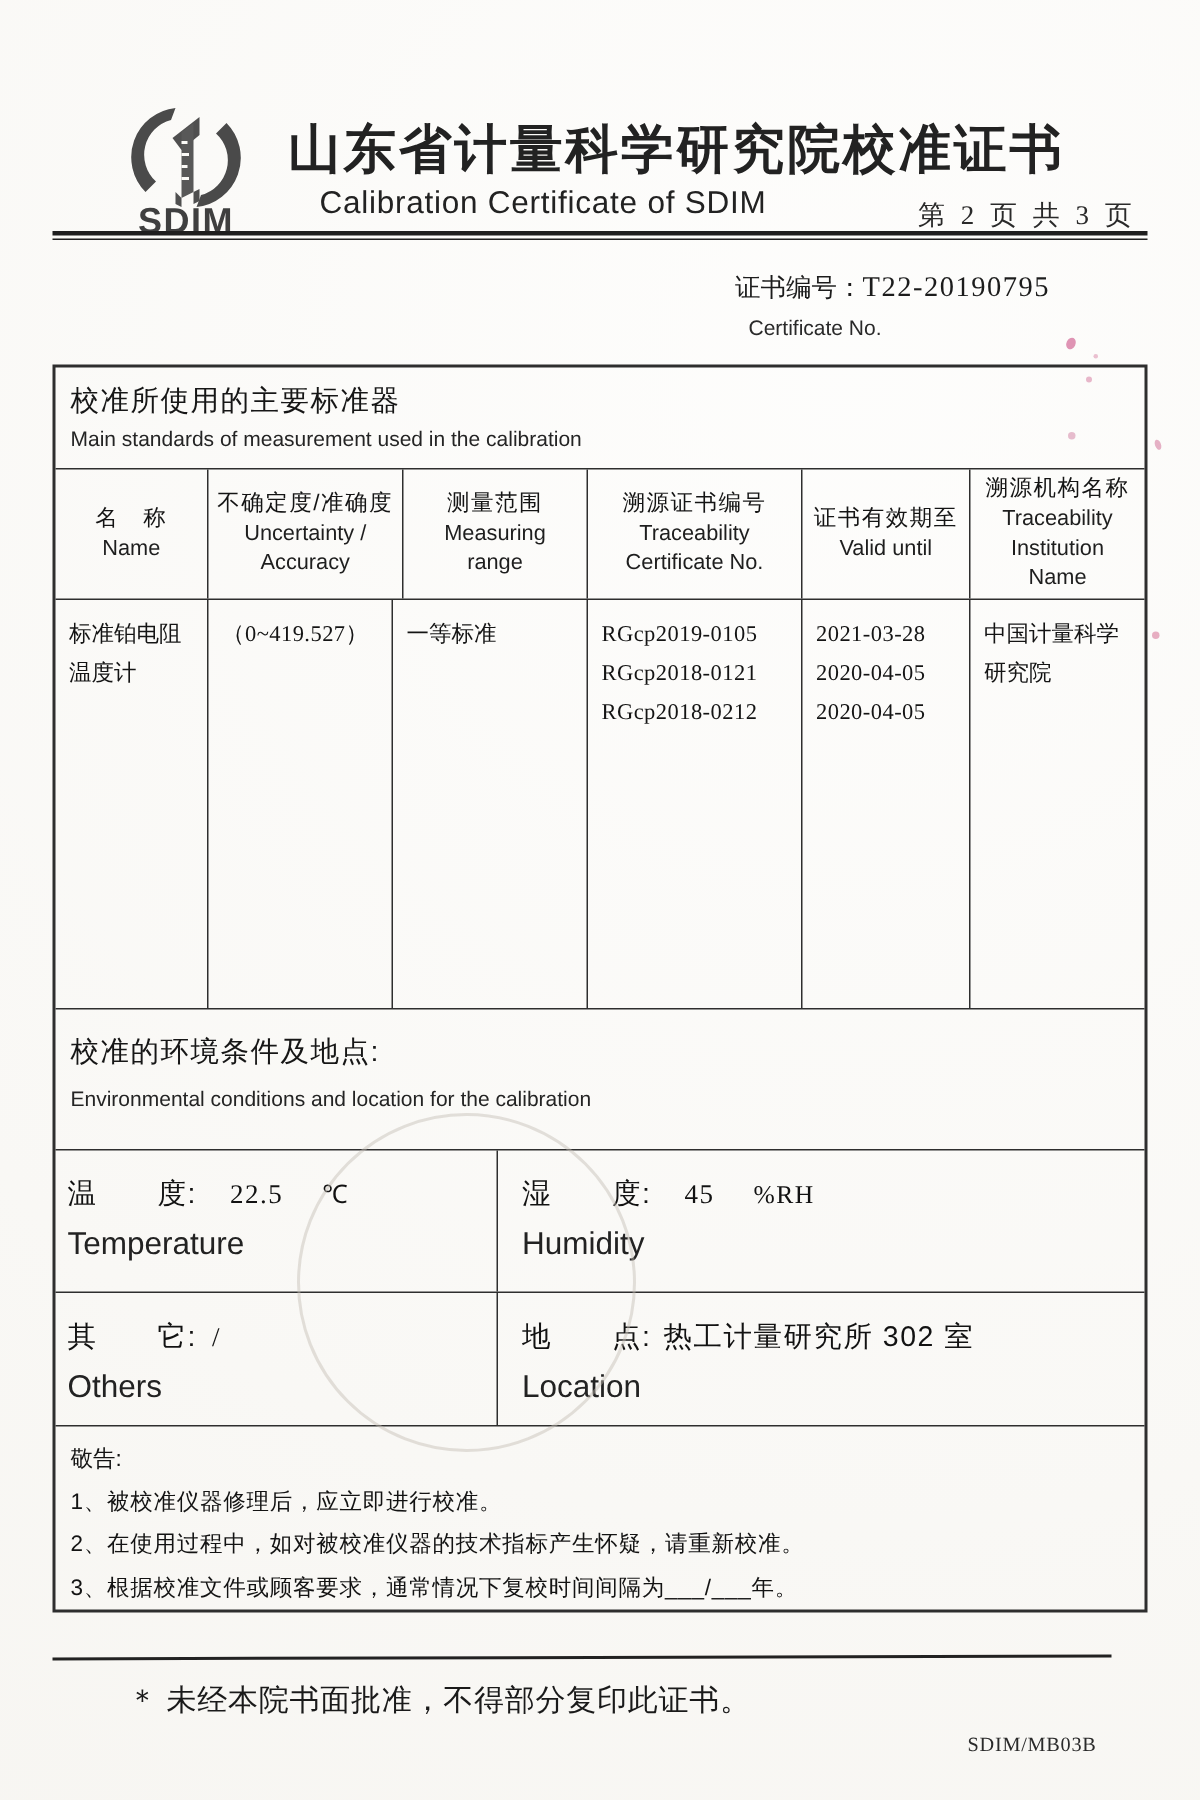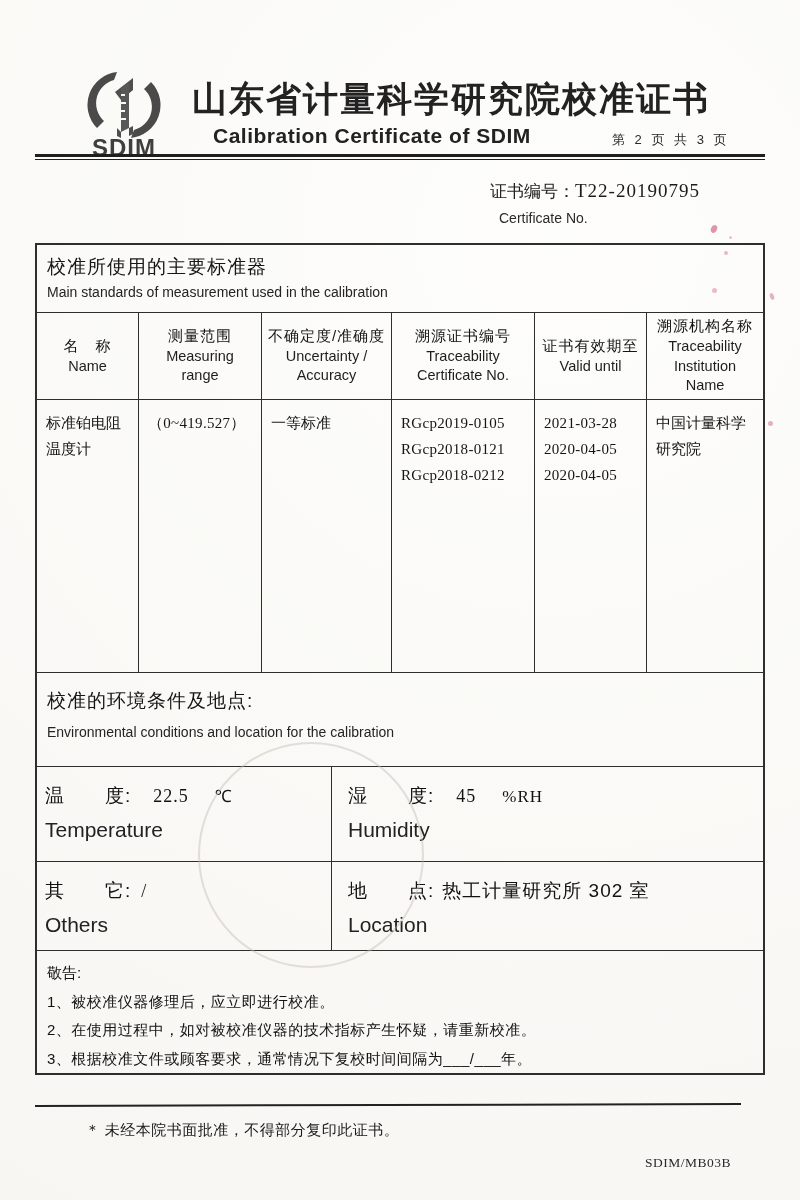--- a/index.html
+++ b/index.html
@@ -20,25 +20,25 @@
   .logo { position:absolute; left:74px; top:70px; width:100px; height:96px; text-align:center; }
   .logo-mark { display:block; margin:0 auto; }
   .logo-text { font-family:"Liberation Sans", sans-serif; font-weight:bold; font-size:24px; letter-spacing:1px; color:#3f3f3f; line-height:1; margin-top:-4px; }
   .title-zh {
     position:absolute; left:192px; top:76px; width:500px;
     font-family:"Liberation Serif", serif; font-size:35px; font-weight:600;
     letter-spacing:2px; color:#222; white-space:nowrap;
   }
   .title-en {
     position:absolute; left:213px; top:124px; width:400px;
-    font-size:21px; font-weight:bold; color:#222; letter-spacing:0.5px; white-space:nowrap;
+    font-size:21px; font-weight:normal; color:#222; letter-spacing:0.5px; white-space:nowrap;
   }
   .page-info {
     position:absolute; left:612px; top:131px;
-    font-family:Liberation Sans, sans-serif; font-size:13px; letter-spacing:3px; color:#2a2a2a; white-space:nowrap;
+    font-family:Liberation Serif, serif; font-size:18px; letter-spacing:3px; color:#2a2a2a; white-space:nowrap;
   }
   .header-rule { position:absolute; left:35px; top:154px; width:730px; height:6px;
     border-top:3px solid #1f1f1f; border-bottom:1px solid #1f1f1f; }
 
   .cert-no-line { position:absolute; left:490px; top:180px; font-size:17px; white-space:nowrap; }
   .cert-no-line .val { font-family:"Liberation Serif", serif; font-size:19px; letter-spacing:1px; }
   .cert-no-en { position:absolute; left:499px; top:210px; font-size:14px; color:#2a2a2a; }
 
   
   .main-box {
@@ -84,21 +84,21 @@
   .env-en { font-size:21px; color:#222; margin-top:9px; }
 
   
   .sec-f { flex:1; padding:8px 0 0 10px; }
   .notice-head { font-size:15px; color:#131313; line-height:1.9; }
   .notice-item { font-size:15px; color:#131313; line-height:1.9; letter-spacing:0.5px; }
 
   
   .bottom-rule { position:absolute; left:35px; top:1104px; width:706px; height:2px; background:#222; transform:rotate(-0.15deg); }
   .footnotes { position:absolute; left:85px; top:1117px; }
-  .footnote { font-family:"Liberation Serif", serif; font-size:15px; color:#1a1a1a; line-height:1.75; letter-spacing:0.5px; }
+  .footnote { font-family:"Liberation Serif", serif; font-size:20px; color:#1a1a1a; line-height:1.75; letter-spacing:0.5px; }
   .form-code { position:absolute; left:645px; top:1155px; font-family:"Liberation Serif", serif; font-size:13.5px; color:#2a2a2a; letter-spacing:0.5px; }
 
   
   .stamp-ghost { position:absolute; left:198px; top:742px; width:226px; height:226px; border-radius:50%;
     border:2px solid rgba(196,189,180,0.45); }
   .speck { position:absolute; border-radius:50%; }
   .sp1 { left:711px; top:225px; width:6px; height:8px; background:rgba(199,62,122,0.55); transform:rotate(25deg); }
   .sp2 { left:724px; top:251px; width:4px; height:4px; background:rgba(200,80,130,0.4); }
   .sp3 { left:712px; top:288px; width:5px; height:5px; background:rgba(190,70,120,0.35); }
   .sp4 { left:770px; top:293px; width:4px; height:7px; background:rgba(195,65,118,0.4); transform:rotate(-20deg); }
@@ -143,29 +143,29 @@
     <div class="sec sec-a sec-head">
       <div class="zh-head">校准所使用的主要标准器</div>
       <div class="en-head">Main standards of measurement used in the calibration</div>
     </div>
 
     <div class="tbl-row tbl-head">
       <div class="cell c1 th">
         <div class="zh">名　称</div>
         <div class="en">Name</div>
       </div>
+      <div class="cell c3 th">
+        <div class="zh">不确定度/准确度</div>
+        <div class="en">Uncertainty /</div>
+        <div class="en">Accuracy</div>
+      </div>
       <div class="cell c2 th">
         <div class="zh">测量范围</div>
         <div class="en">Measuring</div>
         <div class="en">range</div>
-      </div>
-      <div class="cell c3 th">
-        <div class="zh">不确定度/准确度</div>
-        <div class="en">Uncertainty /</div>
-        <div class="en">Accuracy</div>
       </div>
       <div class="cell c4 th">
         <div class="zh">溯源证书编号</div>
         <div class="en">Traceability</div>
         <div class="en">Certificate No.</div>
       </div>
       <div class="cell c5 th">
         <div class="zh">证书有效期至</div>
         <div class="en">Valid until</div>
       </div>

